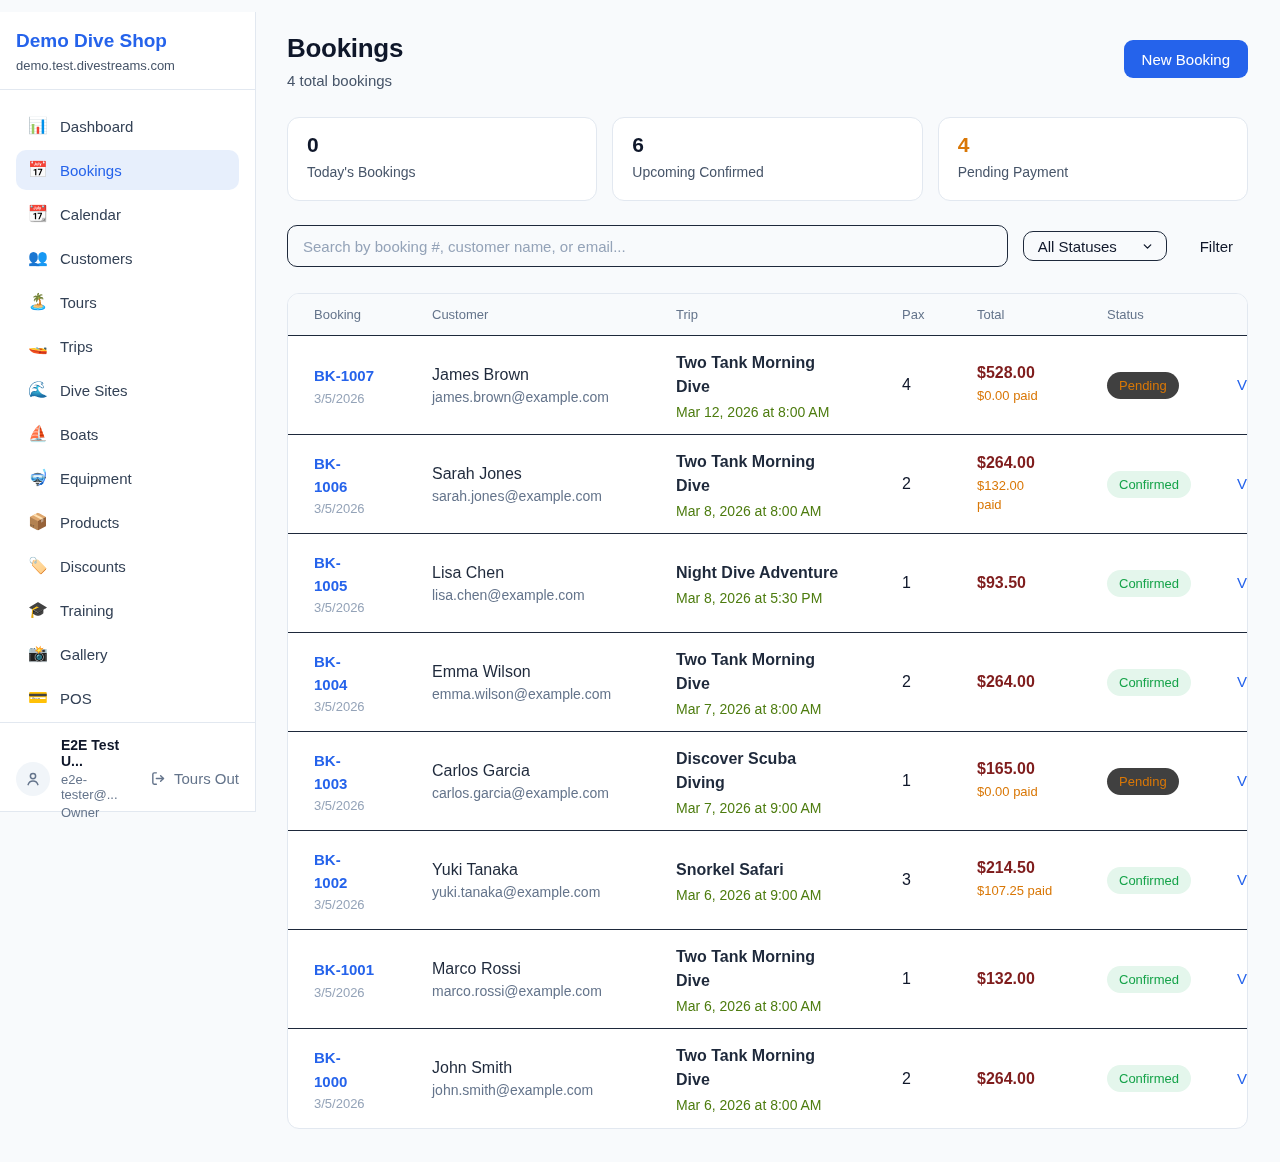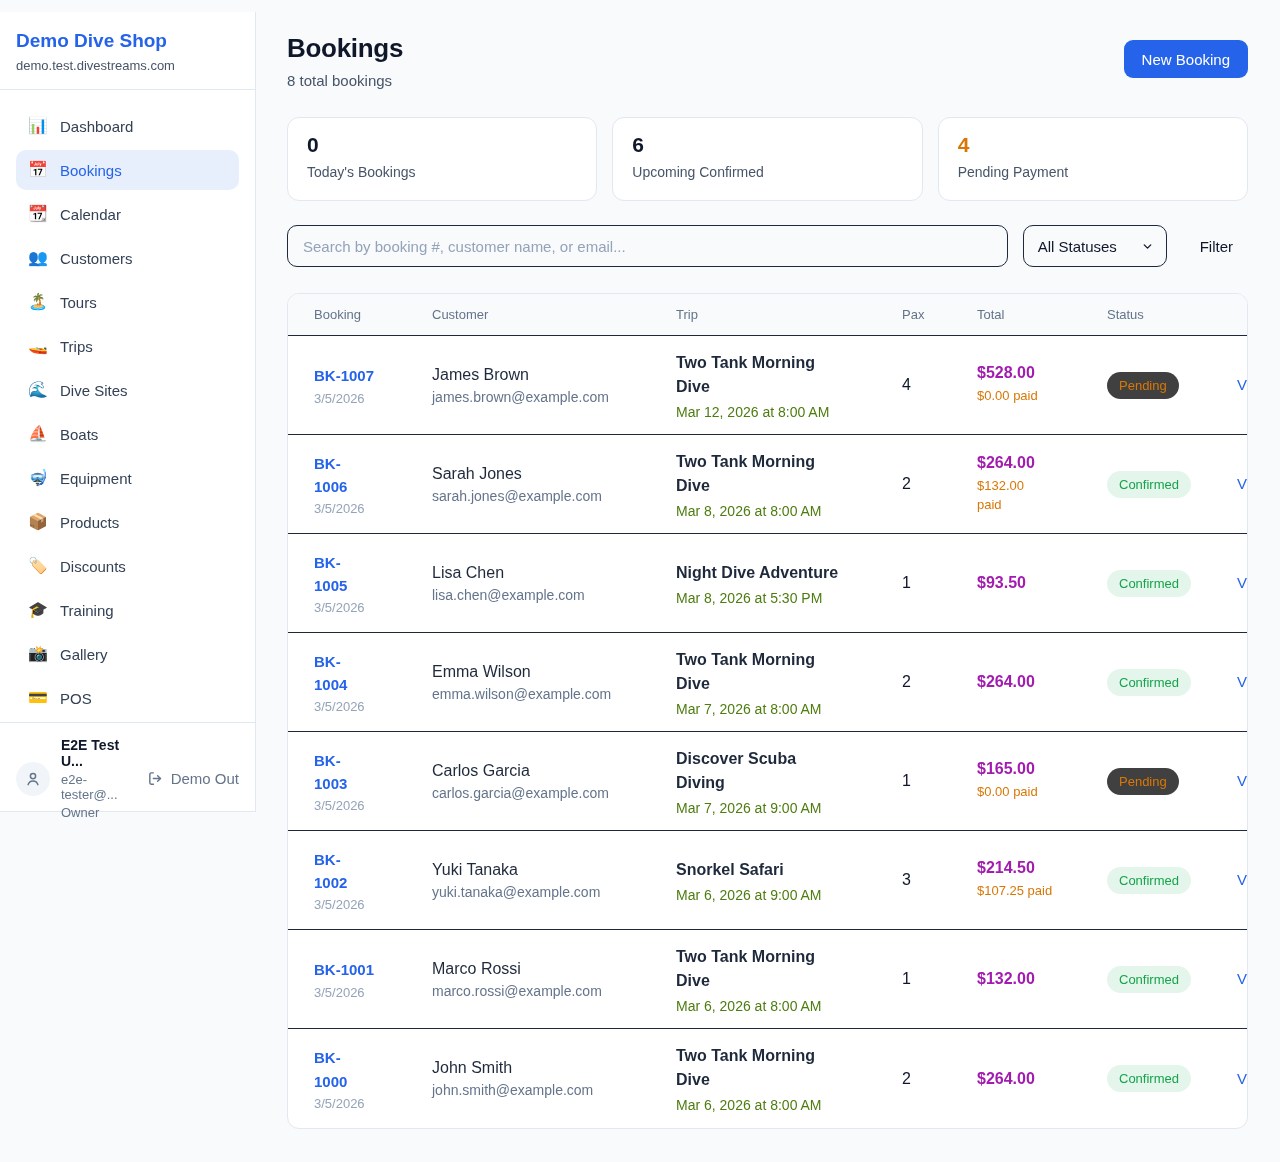--- a/index.html
+++ b/index.html
@@ -64,21 +64,21 @@
   .stat-value.accent { color:#d97706; }
   .stat-label { font-size:14px; color:#475569; margin-top:7px; }
 
   .filter-row { display:flex; align-items:center; margin-top:24px; }
   .search-input {
     flex:1; height:42px; border:1.5px solid #1e293b; border-radius:10px;
     padding:0 15px; font-size:15px; color:#0f172a; background:transparent; font-family:inherit;
   }
   .search-input::placeholder { color:#94a3b8; }
   .status-select {
-    width:144px; height:42px; margin-left:15px; flex-shrink:0;
+    width:144px; height:30px; margin-left:15px; flex-shrink:0;
     border:1.5px solid #1e293b; border-radius:10px; background:transparent;
     display:flex; align-items:center; justify-content:space-between;
     padding:0 12px 0 14px; font-size:15px; color:#0f172a; cursor:pointer;
   }
   .filter-btn { font-size:15px; color:#0f172a; margin-left:18px; padding:0 15px; cursor:pointer; background:none; border:none; font-family:inherit; }
 
   
   .table-card { margin-top:26px; background:#fff; border:1px solid #e2e8f0; border-radius:12px; overflow:hidden; }
   .t-header, .t-row {
     display:grid;
@@ -94,21 +94,21 @@
   .t-row { min-height:99px; border-bottom:1px solid #1e293b; }
   .t-row:last-child { border-bottom:none; }
 
   .bk-link { color:#2563eb; font-weight:600; font-size:15px; white-space:pre-line; line-height:1.55; cursor:pointer; }
   .bk-date { font-size:13px; color:#94a3b8; margin-top:3px; }
   .cust-name { font-size:16px; color:#1e293b; }
   .cust-email { font-size:14px; color:#64748b; margin-top:5px; }
   .trip-name { font-size:16px; font-weight:600; color:#1e293b; white-space:pre-line; line-height:1.5; }
   .trip-time { font-size:14px; color:#4d7c0f; margin-top:5px; }
   .pax { font-size:16px; color:#0f172a; }
-  .amount { font-size:16px; font-weight:700; color:#a21caf; }
+  .amount { font-size:16px; font-weight:700; color:#7f1d1d; }
   .paid { font-size:13px; color:#d97706; margin-top:4px; white-space:pre-line; line-height:1.5; }
   .badge { display:inline-block; font-size:13px; font-weight:500; padding:6px 12px; border-radius:999px; }
   .badge.pending { background:#404040; color:#d97706; }
   .badge.confirmed { background:#e4f6ec; color:#16a34a; }
   .view-link { color:#2563eb; font-size:15px; font-weight:500; cursor:pointer; }
 </style>
 </head>
 <body>
 
 <aside class="sidebar">
@@ -200,31 +200,31 @@
       <div class="user-name">E2E Test U...</div>
       <div class="user-email">e2e-tester@...</div>
       <div class="user-role">Owner</div>
     </div>
     <div class="sign-out">
       <svg width="17" height="17" viewBox="0 0 24 24" fill="none" stroke="#64748b" stroke-width="2" stroke-linecap="round" stroke-linejoin="round">
         <path d="M9 4H6a2 2 0 0 0-2 2v12a2 2 0 0 0 2 2h3"></path>
           <path d="M15 8l4 4-4 4"></path>
           <path d="M19 12H9"></path>
       </svg>
-      <span>Demo Out</span>
+      <span>Tours Out</span>
     </div>
   </div>
 </aside>
 
 <main class="main">
 
   <div class="page-header">
     <div>
       <div class="page-title">Bookings</div>
-      <div class="page-subtitle">8 total bookings</div>
+      <div class="page-subtitle">4 total bookings</div>
     </div>
     <button class="btn-primary">New Booking</button>
   </div>
 
   <div class="stats">
     <div class="stat-card">
       <div class="stat-value">0</div>
       <div class="stat-label">Today's Bookings</div>
     </div>
     <div class="stat-card">

